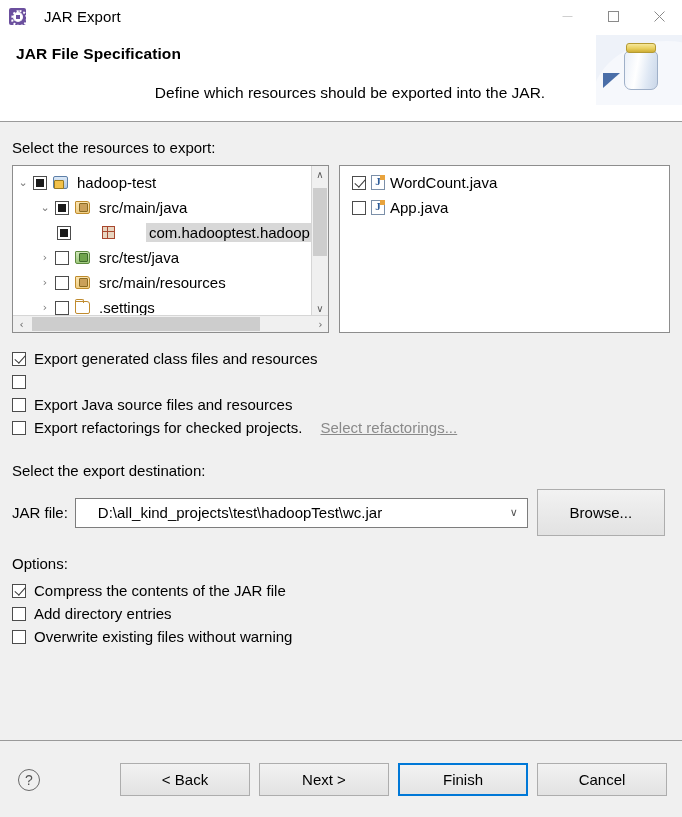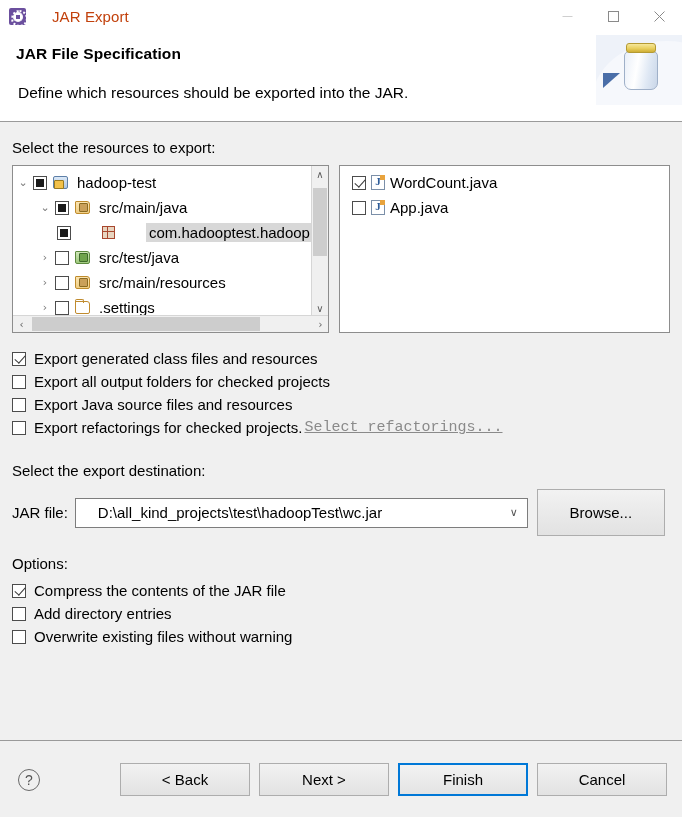--- a/index.html
+++ b/index.html
@@ -43,23 +43,23 @@
     box-shadow: 0 0 0 1.1px #ffffff inset;
   }
   .title-icon::after {
     content: "";
     position: absolute;
     left: 2px; top: 2px; width: 13px; height: 13px;
     border-radius: 50%;
     border: 2px dotted #ffffff;
   }
   .title-text {
-    margin-left: 26px;
+    margin-left: 18px;
     font-size: 15px;
-    color: #c2410c;
+    color: #000000;
     letter-spacing: .1px;
   }
   .win-controls {
     position: absolute; right: 0; top: 0;
     height: 33px;
     display: flex;
   }
   .win-btn {
     width: 46px; height: 33px;
     display: flex; align-items: center; justify-content: center;
@@ -80,20 +80,21 @@
   .header h1 {
     margin: 0;
     font-size: 15.5px;
     font-weight: bold;
     letter-spacing: .1px;
   }
   .header p {
     margin: 21px 0 0 2px;
     font-size: 15.5px;
     font-weight: normal;
+    text-align: center;
   }
   .jar-art {
     position: absolute;
     right: 0; top: 2px;
     width: 86px; height: 70px;
     overflow: hidden;
   }
   .jar-art .swoosh {
     position: absolute; right: -30px; top: -28px;
     width: 140px; height: 120px;
@@ -323,22 +324,21 @@
   
   .optlist { margin-top: 14px; }
   .optrow {
     display: flex; align-items: center;
     height: 23px; font-size: 15px;
   }
   .optrow .cbox { margin-right: 8px; }
   .link-dis {
     color: #8a8a8a;
     text-decoration: underline;
-    margin-left: 2px;
-    font-family: Liberation Mono, monospace;
+    margin-left: 18px;
   }
 
   #lbl-dest { margin: 23px 0 10px 0; }
 
   .destrow { display: flex; align-items: center; }
   .destrow .jf-label { font-size: 15px; margin-right: 7px; }
   .combo {
     width: 453px; height: 30px;
     background: #ffffff;
     border: 1px solid #7d7d7d;
@@ -516,21 +516,20 @@
     </div>
   </div>
 
   <div class="optlist" id="export-options-host">
       <div class="optrow">
         <span class="cbox checked"></span>
         <span>Export generated class files and resources</span>
       </div>
       <div class="optrow">
         <span class="cbox"></span>
-        <span>Export all output folders for checked projects</span>
       </div>
       <div class="optrow">
         <span class="cbox"></span>
         <span>Export Java source files and resources</span>
       </div>
       <div class="optrow">
         <span class="cbox"></span>
         <span>Export refactorings for checked projects.</span>
         <span class="link-dis">Select refactorings...</span>
       </div>

